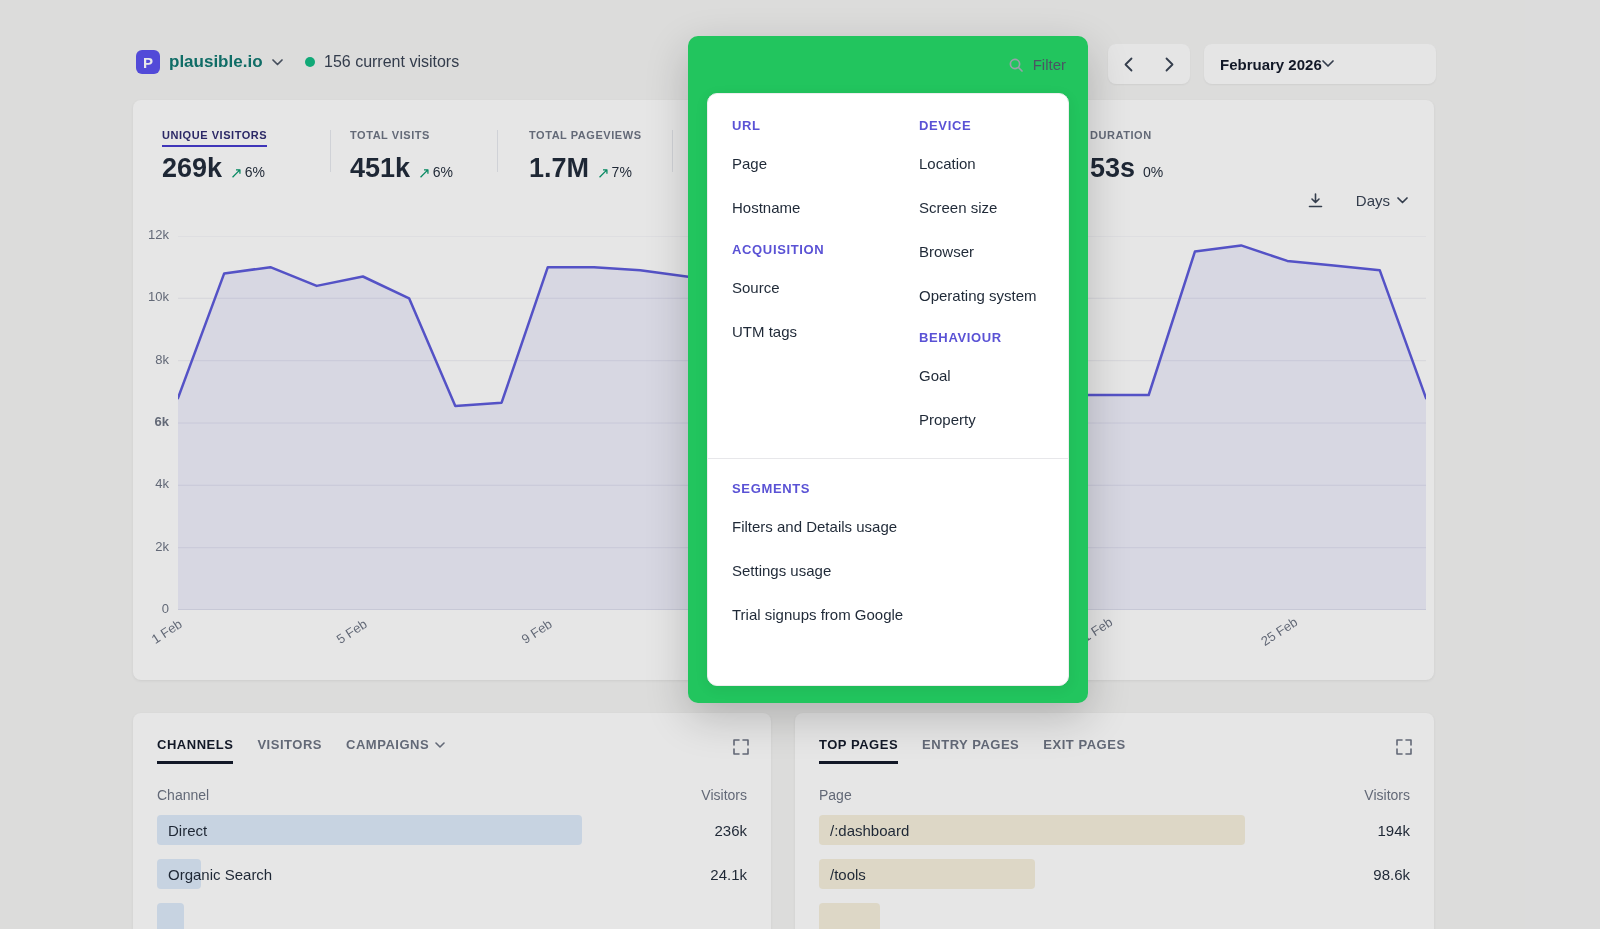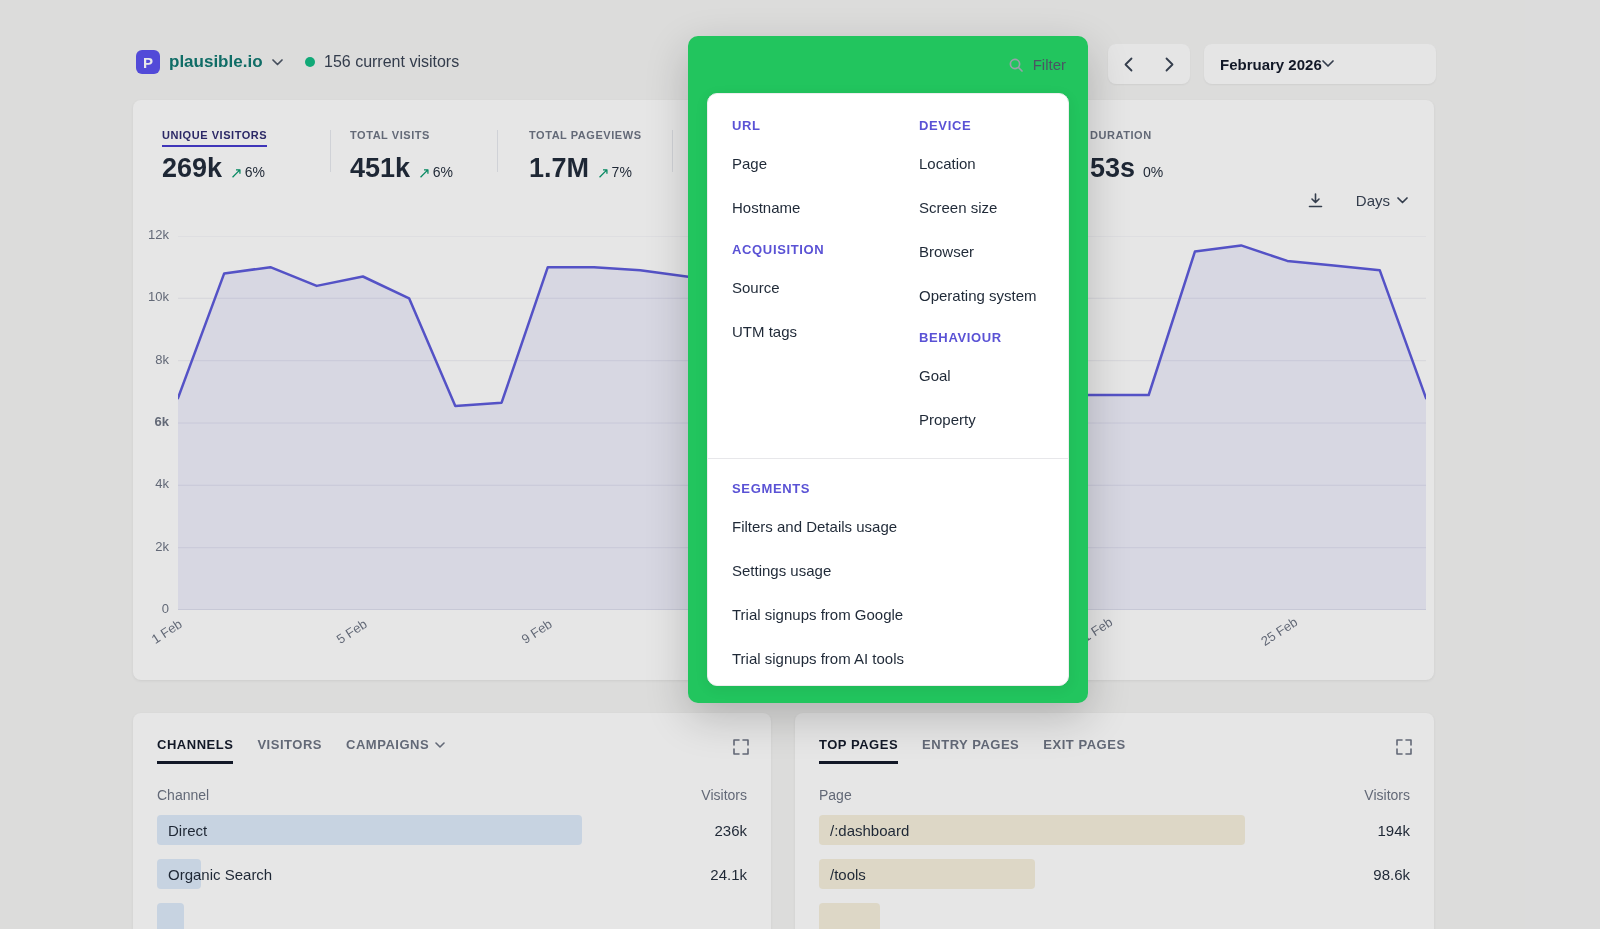--- a/index.html
+++ b/index.html
@@ -301,18 +301,17 @@
             <div class="filter-item">Goal</div>
             <div class="filter-item">Property</div>
           </div>
       </div>
       <div class="panel-divider"></div>
       <div class="segments-section" id="segments-section">
           <div class="group-title">SEGMENTS</div>
           <div class="filter-item">Filters and Details usage</div>
           <div class="filter-item">Settings usage</div>
           <div class="filter-item">Trial signups from Google</div>
-          <div class="filter-item">Trial signups from AI tools</div>
         </div>
     </div>
   </div>
 
 </div>
 
 </body></html>

